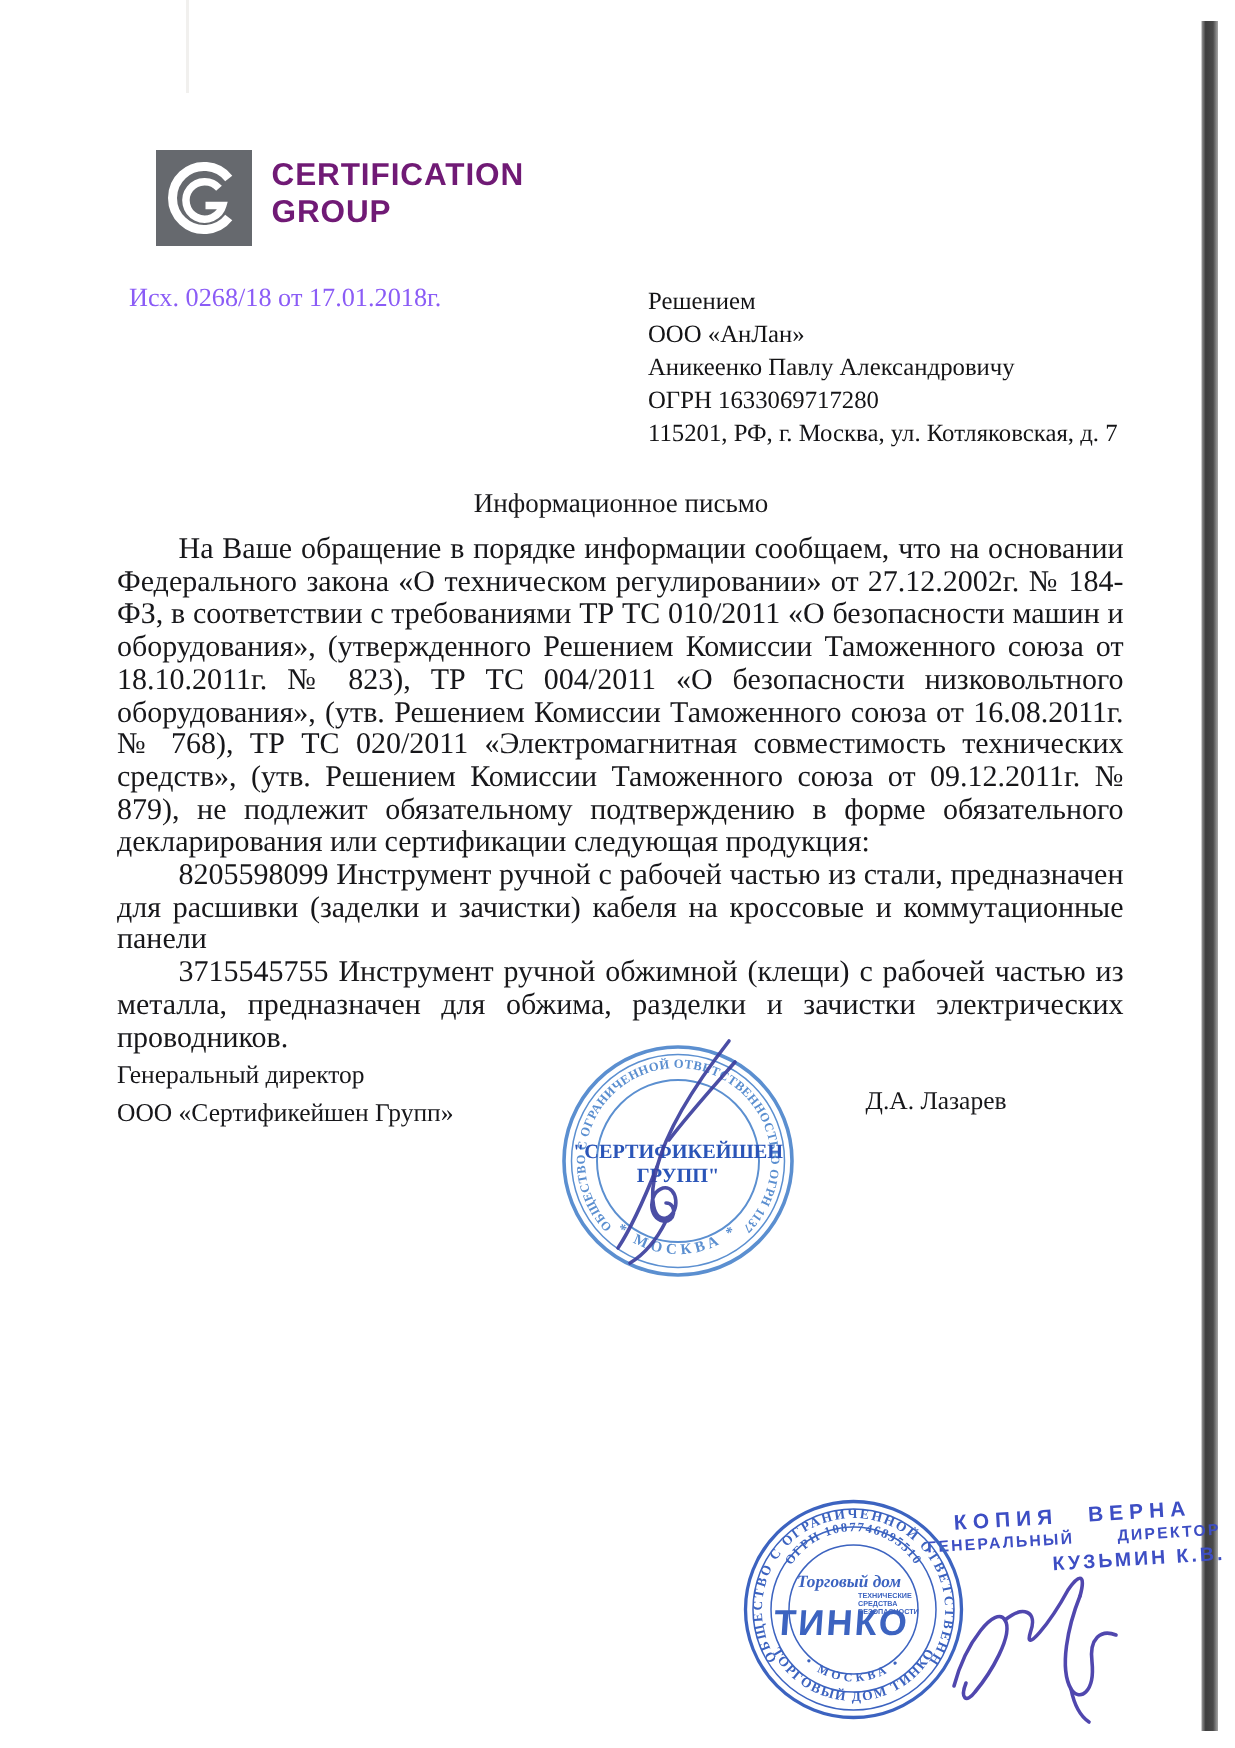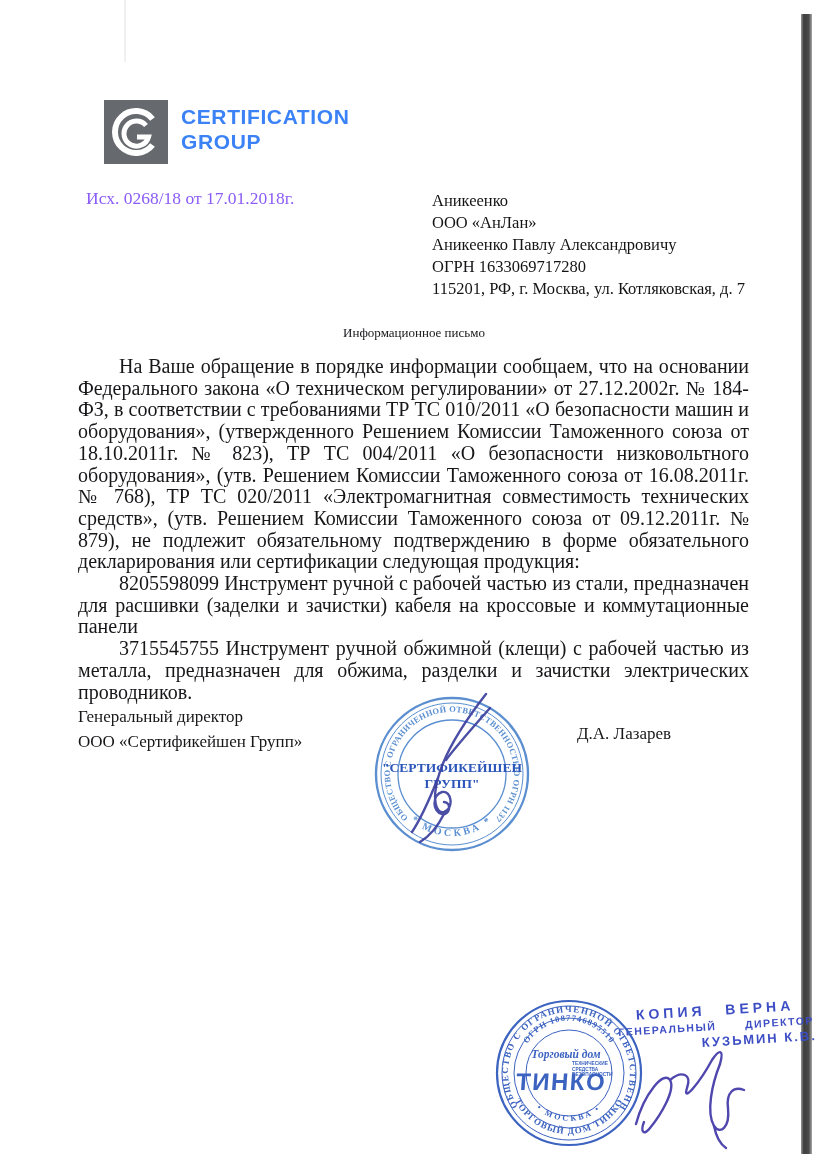--- a/index.html
+++ b/index.html
@@ -8,28 +8,28 @@
 
   
   .scan-bar { position:absolute; left:801px; top:14px; width:11px; height:1140px;
               background:linear-gradient(90deg,#9a9a9a,#3e3e3e 25%,#4a4a4a 70%,#a8a8a8); }
   .faint-line { position:absolute; left:124px; top:0; width:2px; height:62px; background:#f1f0ee; }
 
   
   .logo-wrap { position:absolute; left:104px; top:100px; display:flex; align-items:flex-start; }
   .logo-square { width:64px; height:64px; background:#66696e; flex:0 0 auto; }
   .logo-text { margin-left:13px; padding-top:4px; font-family:"Liberation Sans", sans-serif;
-               font-weight:bold; color:#3b82f6; font-size:21px; line-height:25px; letter-spacing:0.6px; }
+               font-weight:bold; color:#701a75; font-size:21px; line-height:25px; letter-spacing:0.6px; }
   .contact { position:absolute; left:432px; top:93px; font-family:"Liberation Sans", sans-serif;
              font-size:14.5px; line-height:19.5px; color:#595c60; }
 
   .ref { position:absolute; left:86px; top:188px; font-size:17.5px; color:#8b5cf6; }
   .recipient { position:absolute; left:432px; top:190px; font-size:16.5px; line-height:22px; color:#141416; }
 
-  .title { position:absolute; left:78px; width:672px; top:325px; text-align:center; font-size:13px; }
+  .title { position:absolute; left:78px; width:672px; top:325px; text-align:center; font-size:18px; }
   .body-text { position:absolute; left:78px; width:671px; top:356px; font-size:20px;
                line-height:21.7px; text-align:justify; }
   .body-text p { margin:0; text-indent:41px; }
 
   .sig-left { position:absolute; left:78px; top:704px; font-size:17px; line-height:25px; }
   .sig-name { position:absolute; left:577px; top:724px; font-size:17px; }
 
   .stamp-cert { position:absolute; left:372px; top:694px; width:160px; height:160px; }
   .sig-cert   { position:absolute; left:386px; top:686px; width:134px; height:164px; }
 
@@ -63,21 +63,21 @@
     <div class="logo-text">
       <div>CERTIFICATION</div>
       <div>GROUP</div>
     </div>
   </div>
 
 
   <div class="ref">Исх. 0268/18 от 17.01.2018г.</div>
 
   <div class="recipient">
-    <div>Аникеенко</div>
+    <div>Решением</div>
     <div>ООО «АнЛан»</div>
     <div>Аникеенко Павлу Александровичу</div>
     <div>ОГРН 1633069717280</div>
     <div>115201, РФ, г. Москва, ул. Котляковская, д. 7</div>
   </div>
 
   <div class="title">Информационное письмо</div>
   <div class="body-text">
     <p>На Ваше обращение в порядке информации сообщаем, что на основании Федерального закона «О техническом регулировании» от 27.12.2002г. № 184-ФЗ, в соответствии с требованиями ТР ТС 010/2011 «О безопасности машин и оборудования», (утвержденного Решением Комиссии Таможенного союза от 18.10.2011г. № 823), ТР ТС 004/2011 «О безопасности низковольтного оборудования», (утв. Решением Комиссии Таможенного союза от 16.08.2011г. № 768), ТР ТС 020/2011 «Электромагнитная совместимость технических средств», (утв. Решением Комиссии Таможенного союза от 09.12.2011г. № 879), не подлежит обязательному подтверждению в форме обязательного декларирования или сертификации следующая продукция:</p>
     <p>8205598099 Инструмент ручной с рабочей частью из стали, предназначен для расшивки (заделки и зачистки) кабеля на кроссовые и коммутационные панели</p>

